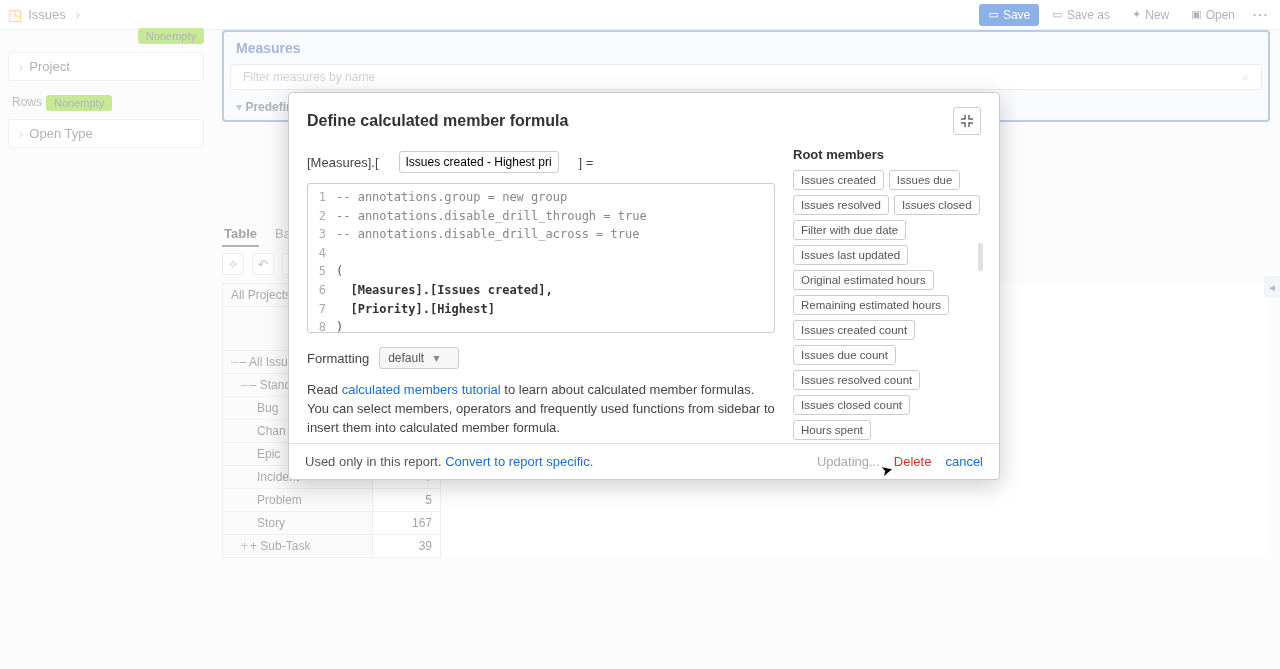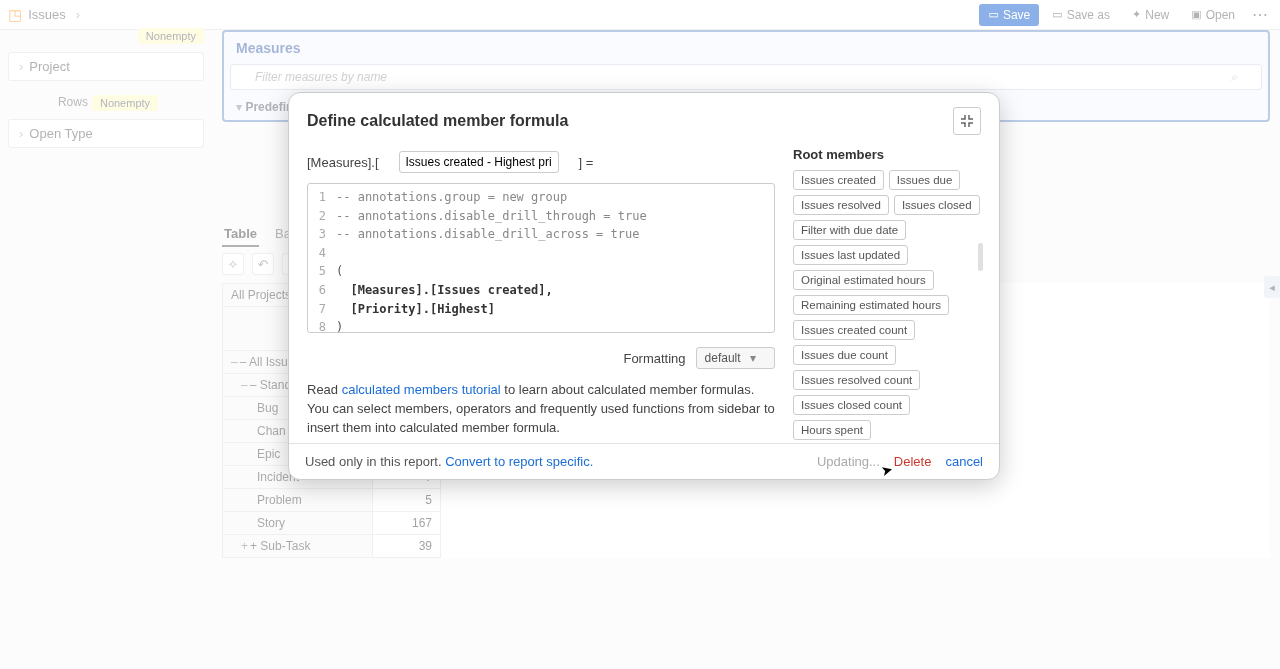--- a/index.html
+++ b/index.html
@@ -58,28 +58,28 @@
   margin-top: 8px;
   color: #555;
   display: flex; align-items: center; gap: 6px;
 }
 .section-label {
   color: #666;
   font-size: 12px;
   margin: 14px 4px 2px;
 }
 .tag-nonempty {
-  background: #fef9c3;
+  background: #84cc16;
   color: #556;
   border-radius: 3px;
   padding: 2px 8px;
   font-size: 11px;
   display: inline-block;
 }
-.rows-header { display:flex; align-items:center; justify-content:center; }
+.rows-header { display:flex; align-items:center; justify-content:flex-start; }
 
 .main-panel {
   flex: 1;
   padding: 0 10px;
 }
 .measures-panel {
   border: 2px solid #6b8fc9;
   border-radius: 4px;
   background: #f2f6ff;
   margin-bottom: 20px;
@@ -88,25 +88,24 @@
   color: #3a5ea8;
   font-weight: 600;
   padding: 8px 12px 4px;
   font-size: 14px;
 }
 .measures-filter {
   margin: 4px 6px 6px;
   background: #fff;
   border: 1px solid #ccd4e2;
   border-radius: 3px;
-  padding: 5px 24px;
+  padding: 5px 12px;
   display: flex; align-items: center; justify-content: space-between;
   color: #999;
   font-size: 12px;
-  font-style: italic;
 }
 .predefined-row {
   padding: 4px 12px 6px;
   color: #556;
   font-size: 12px;
 }
 
 .tabs-area { display: flex; gap: 14px; margin: 100px 0 6px; color:#666; font-size:13px; }
 .tab { padding: 4px 2px; cursor:pointer; }
 .tab.active { color:#333; font-weight:600; border-bottom: 2px solid #555; }
@@ -130,21 +129,21 @@
 .modal-backdrop {
   position: absolute; inset:0; background: rgba(255,255,255,0.55);
 }
 .modal {
   position: absolute;
   left: 288px; top: 92px;
   width: 712px;
   height: 388px;
   background: #fff;
   border: 1px solid #ccc;
-  border-radius: 12px;
+  border-radius: 4px;
   box-shadow: 0 6px 24px rgba(0,0,0,0.2);
   display: flex; flex-direction: column;
 }
 .modal-header {
   padding: 14px 18px 6px;
   display:flex; align-items:center; justify-content:space-between;
 }
 .modal-title { font-size: 16px; font-weight: 600; color:#333; }
 .compress-btn {
   width:28px;height:28px;border:1px solid #ccc;border-radius:3px;
@@ -166,21 +165,21 @@
   font-size: 12px;
   background:#fff;
   min-height: 150px;
   padding: 4px 0;
   display:flex;
 }
 .gutter { width: 22px; color:#aaa; text-align:right; padding: 0 4px; user-select:none; line-height:1.55;}
 .code-lines { padding: 0 6px; color:#555; line-height:1.55; white-space: pre; flex:1;}
 .ann { color:#888;text-align:right;}
 .mfield { color:#333; font-weight:600;}
-.formatting-row { margin-top:14px; display:flex; align-items:center; gap:10px; font-size:13px; color:#444;justify-content:flex-end;}
+.formatting-row { margin-top:14px; display:flex; align-items:center; gap:10px; font-size:13px; color:#444;}
 .format-select {
   border:1px solid #ccc; border-radius:3px; padding:3px 18px 3px 8px; background:#f7f7f7;
   color:#555; font-size:12px; position:relative;
 }
 .help-text { margin-top:12px; font-size:13px; line-height:1.45; color:#444; }
 .help-text a { color:#1a6dd6; text-decoration:none; }
 
 .right-col { width: 188px; display:flex; flex-direction:column; }
 .root-title { font-weight:600; font-size:13px; margin-bottom:8px; color:#333;}
 .chips { display:flex; flex-wrap:wrap; gap:5px; align-content:flex-start; }

